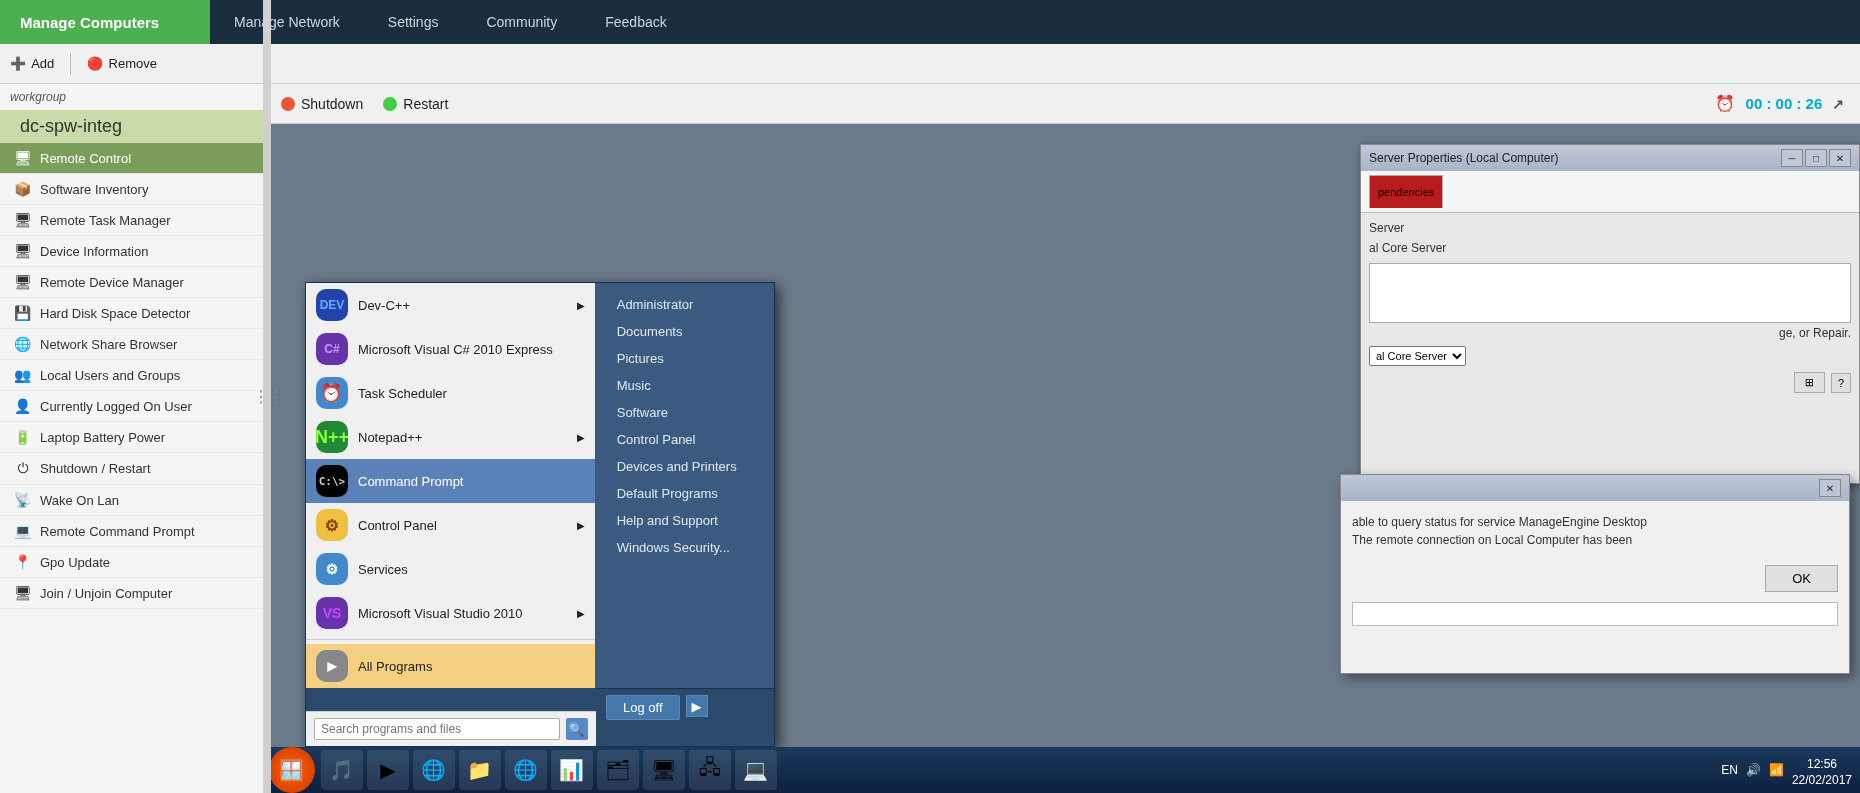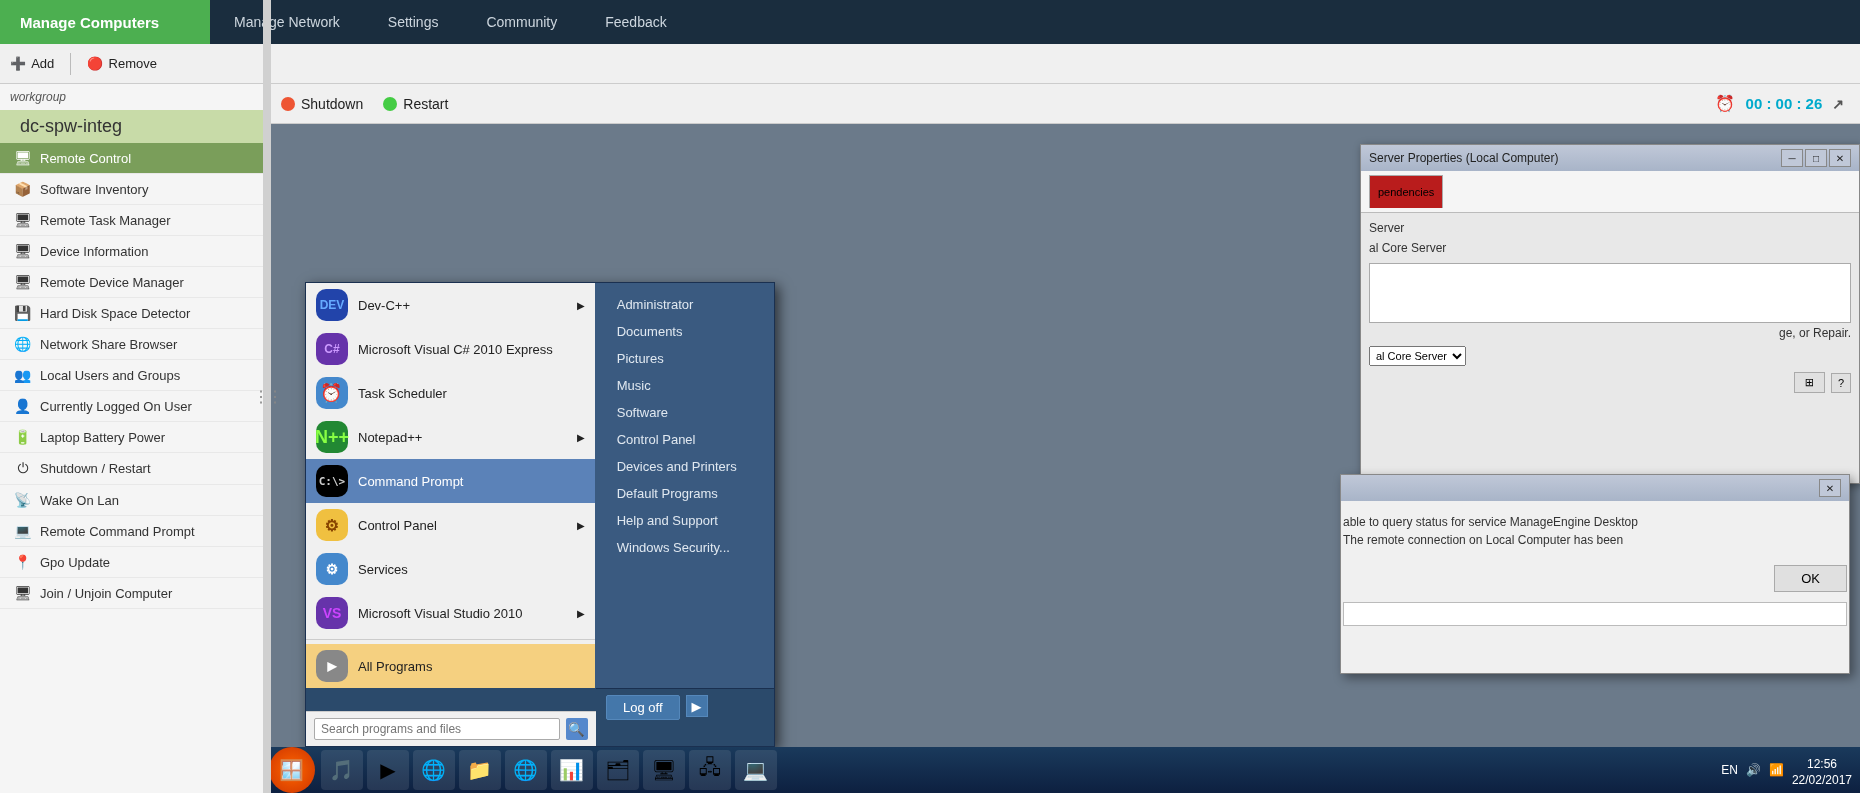--- a/index.html
+++ b/index.html
@@ -208,21 +208,21 @@
 
     
     .dialog-content { padding: 8px; font-size: 12px; color: #333; }
     .dialog-row { margin-bottom: 6px; }
 
     
     .error-dialog {
       position: absolute; top: 350px; right: 10px; width: 510px; height: 200px;
       background: #f0f0f0; border: 1px solid #888; box-shadow: 4px 4px 10px rgba(0,0,0,0.4);
     }
-    .error-content { padding: 12px 2px; font-size: 12px; color: #333; line-height: 1.5; }
+    .error-content { padding: 12px 11px; font-size: 12px; color: #333; line-height: 1.5; }
   </style>
 </head>
 <body>
 
 <div class="top-nav">
   <div class="top-nav-brand">Manage Computers</div>
   <div class="top-nav-items">
     <div class="top-nav-item">Manage Network</div>
     <div class="top-nav-item">Settings</div>
     <div class="top-nav-item">Community</div>

